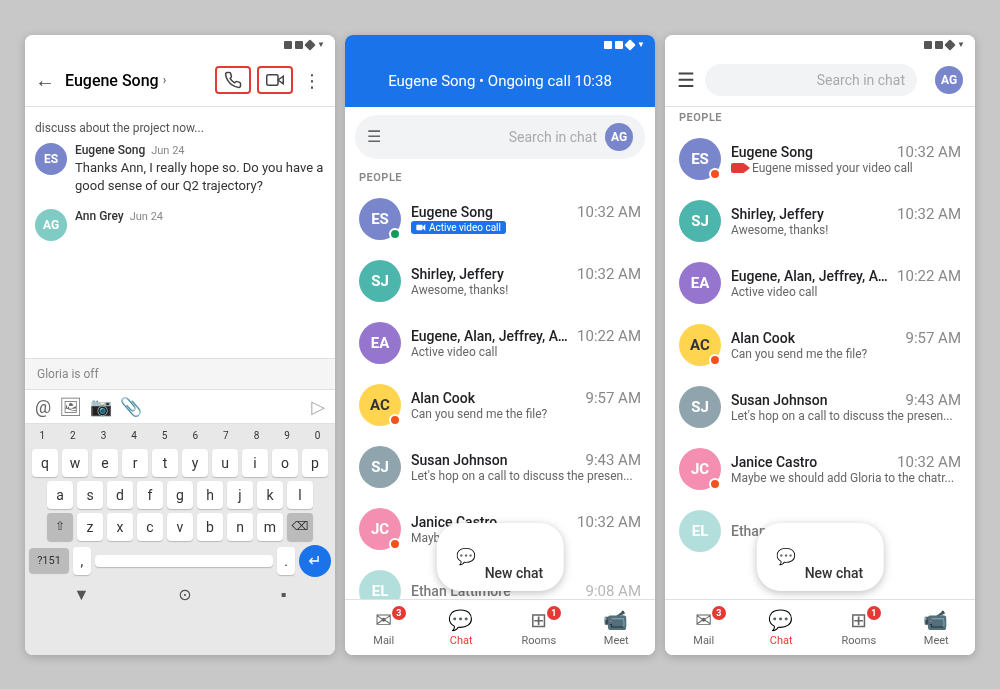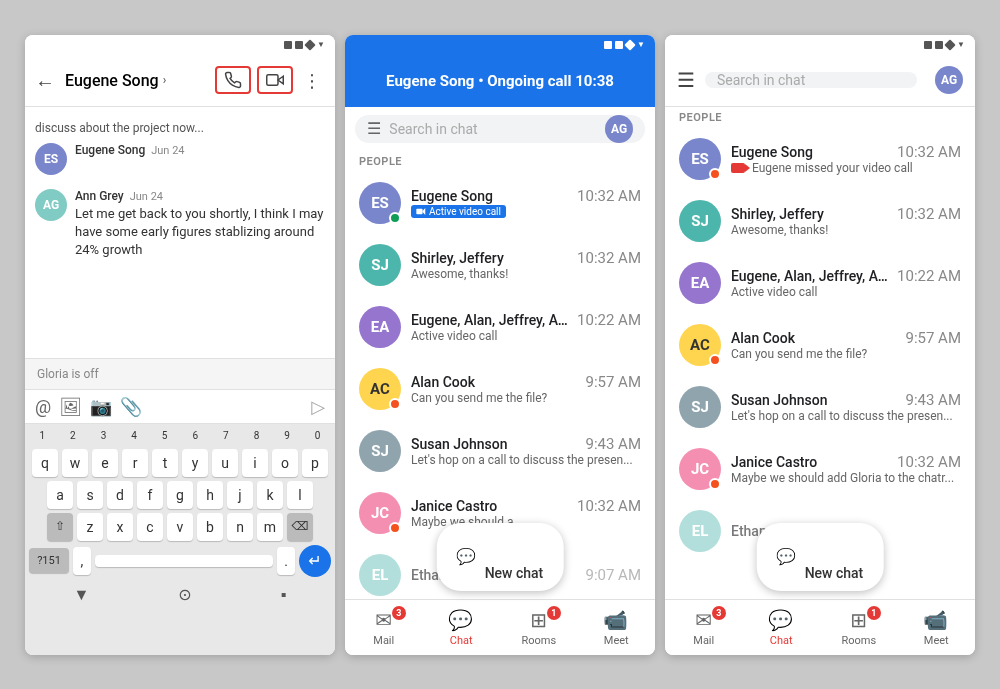--- a/index.html
+++ b/index.html
@@ -243,31 +243,32 @@
       background: #1a73e8;
       padding: 10px 14px;
       height: 52px;
       display: flex;
       align-items: center;
       justify-content: center;
     }
     .phone2-header-text {
       color: #fff;
       font-size: 15px;
-      font-weight: 700;
+      font-weight: 400;
     }
 
     .search-bar {
       display: flex;
       align-items: center;
       margin: 8px 10px;
       background: #f1f3f4;
       border-radius: 24px;
-      padding: 0 12px;
+      padding: 8px 12px;
       gap: 8px;
+      text-align: right;
     }
     .search-icon { font-size: 16px; color: #666; }
     .search-text { flex: 1; font-size: 14px; color: #aaa; }
     .search-avatar {
       width: 28px; height: 28px;
       border-radius: 50%;
       overflow: hidden;
       display: flex;
       align-items: center;
       justify-content: center;
@@ -492,30 +493,30 @@
 
     <div class="chat-messages">
       <div class="chat-preview-text">discuss about the project now...</div>
       <div class="message-item">
         <div class="msg-avatar" style="background:#7986cb">ES</div>
         <div class="msg-content">
           <div class="msg-sender-line">
             <span class="msg-sender">Eugene Song</span>
             <span class="msg-date">Jun 24</span>
           </div>
+          <div class="msg-text">Thanks Ann, I really hope so. Do you have a good sense of our Q2 trajectory?</div>
         </div>
       </div>
       <div class="message-item">
         <div class="msg-avatar" style="background:#80cbc4">AG</div>
         <div class="msg-content">
           <div class="msg-sender-line">
             <span class="msg-sender">Ann Grey</span>
             <span class="msg-date">Jun 24</span>
           </div>
-          <div class="msg-text">Let me get back to you shortly, I think I may have some early figures stablizing around 24% growth</div>
         </div>
       </div>
     </div>
 
     <div class="history-bar">Gloria is off</div>
 
     <div class="compose-bar">
       <span class="compose-icon">@</span>
       <span class="compose-icon">🖼</span>
       <span class="compose-icon">📷</span>
@@ -691,21 +692,21 @@
           </div>
           <div class="chat-item-preview">Maybe we should a</div>
         </div>
       </div>
 
       <div class="chat-item cutoff-row">
         <div class="chat-item-avatar" style="background:#80cbc4">EL</div>
         <div class="chat-item-info">
           <div class="chat-item-top">
             <span class="chat-item-name">Ethan Lattimore</span>
-            <span class="chat-item-time">9:07 AM</span>
+            <span class="chat-item-time">9:08 AM</span>
           </div>
         </div>
       </div>
     </div>
 
     <div class="new-chat-btn">
       <span class="new-chat-icon">💬</span>
       <span class="new-chat-text">New chat</span>
     </div>
 

